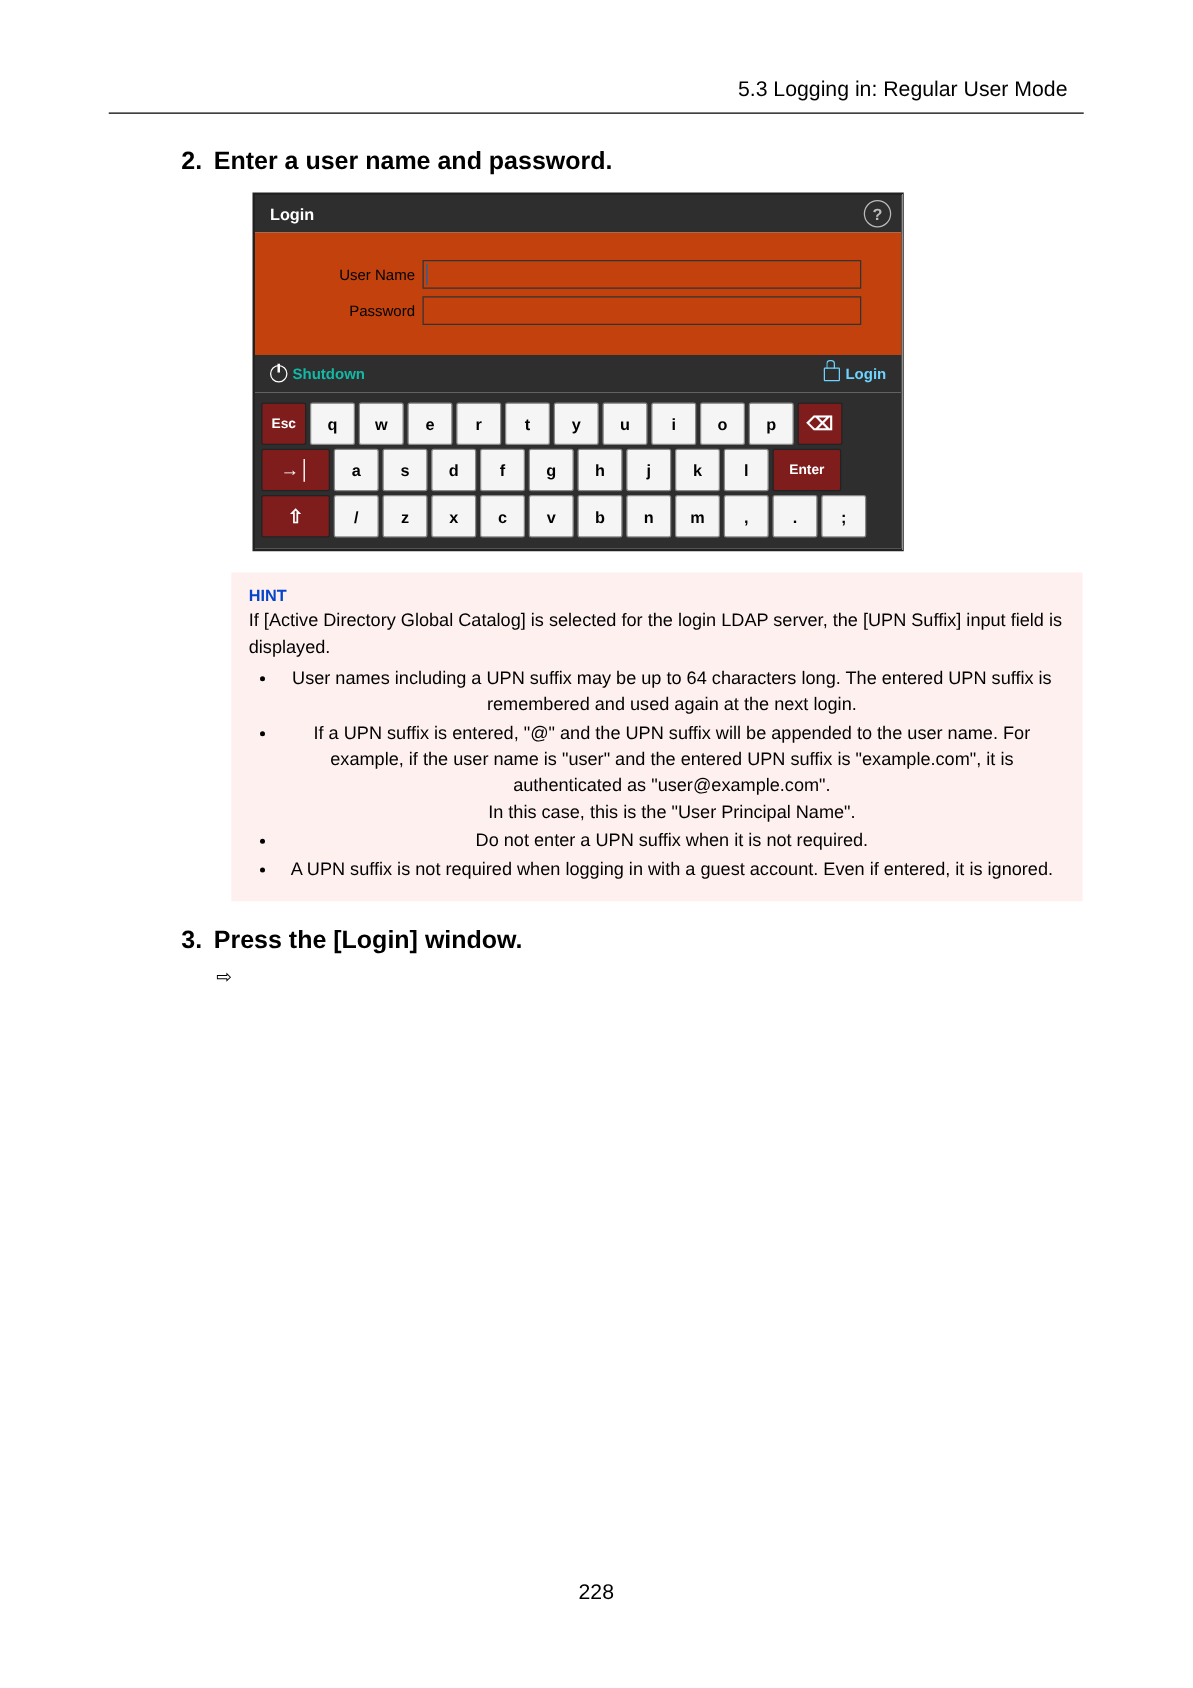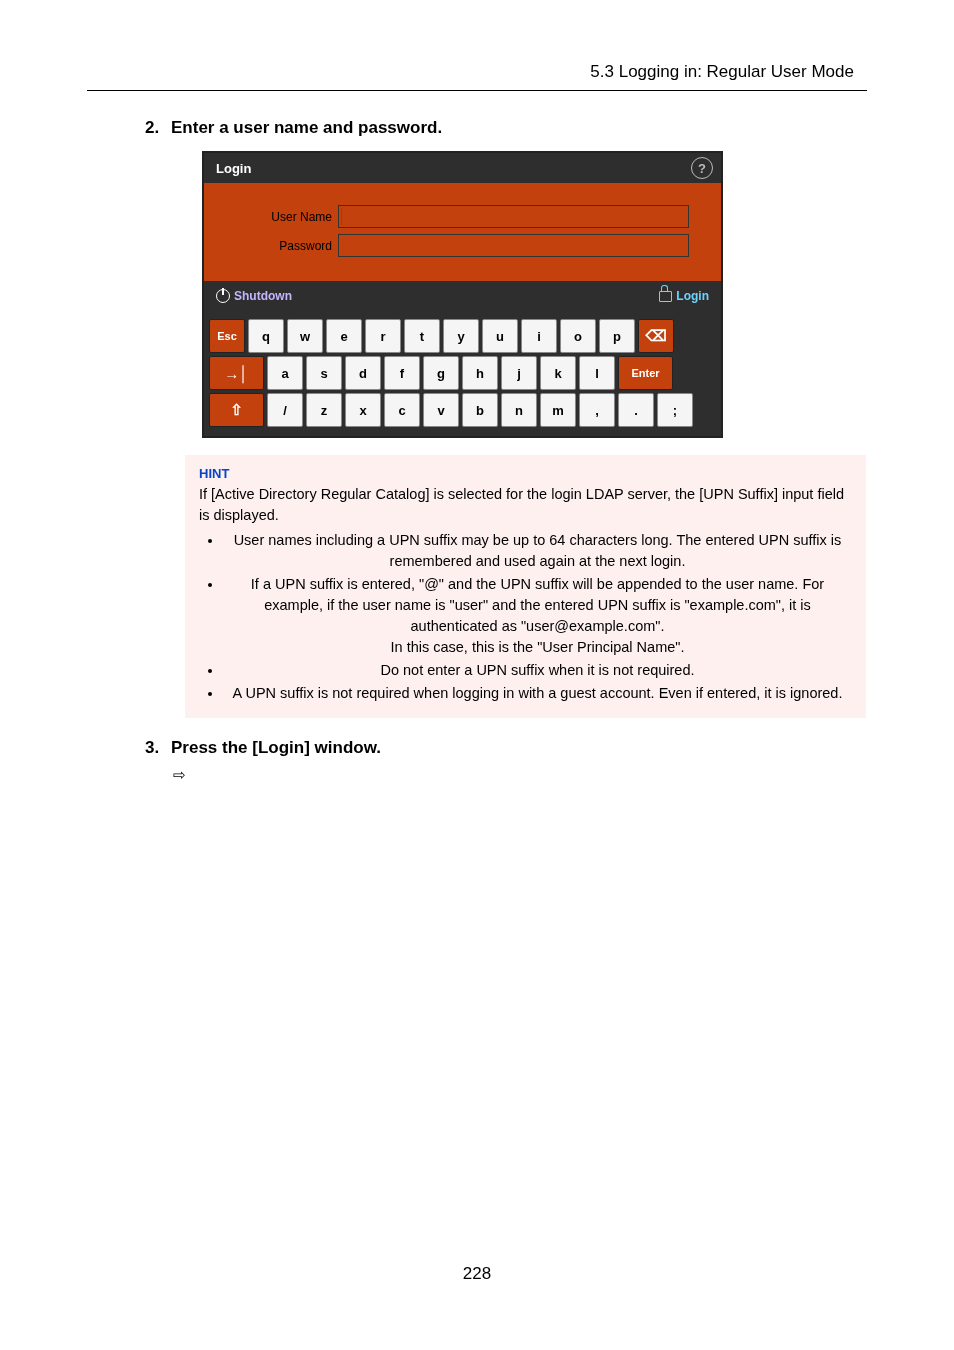--- a/index.html
+++ b/index.html
@@ -1,42 +1,42 @@
 <!DOCTYPE html>
 <html><head>
 <meta charset="utf-8">
 <style>
   html,body{margin:0;padding:0;background:#fff;}
   body{font-family:Arial,Helvetica,sans-serif;color:#000;font-size:15px;}
   .page{width:954px;height:1350px;margin:0 auto;position:relative;box-sizing:border-box;}
   .header-right{position:absolute;top:62px;right:100px;font-size:17px;}
   .hr-line{position:absolute;top:90px;left:87px;right:87px;border-top:1px solid #000;}
   .content{position:absolute;top:118px;left:145px;right:88px;}
-  .step-line{font-weight:bold;font-size:17px;}
+  .step-line{font-weight:bold;font-size:20px;}
   .step-num{display:inline-block;width:26px;}
   .login-shot{width:517px;margin:14px 0 0 58px;border:1px solid #222;box-shadow:0 0 0 1px #222;font-family:Arial,sans-serif;}
   .ls-titlebar{background:#2e2e2e;color:#fff;display:flex;align-items:center;justify-content:space-between;height:30px;padding:0 8px 0 12px;font-size:13px;font-weight:bold;}
   .help-icon{width:20px;height:20px;border:1.5px solid #bbb;border-radius:50%;display:flex;align-items:center;justify-content:center;font-size:13px;color:#bbb;}
   .ls-form{background:#c2410c;padding:16px 10px 18px 10px;}
   .form-row{display:flex;align-items:center;margin:6px 0;}
   .form-label{width:118px;text-align:right;font-size:12px;padding-right:6px;}
   .form-input{flex:1;height:21px;border:1px solid #333;margin-right:22px;position:relative;}
   .cursor-line{position:absolute;left:2px;top:2px;bottom:2px;width:1px;background:#16a;}
   .ls-bar{background:#2e2e2e;display:flex;justify-content:space-between;align-items:center;height:30px;padding:0 6px;}
-  .bar-btn{display:flex;align-items:center;color:#c4b5fd;font-size:12px;font-weight:bold;gap:4px;padding:3px 6px;}
+  .bar-btn{display:flex;align-items:center;color:#14b8a6;font-size:12px;font-weight:bold;gap:4px;padding:3px 6px;}
   .bar-btn.login{color:#6dd3ff;}
   .power-icon{width:12px;height:12px;border:1.5px solid #fff;border-radius:50%;position:relative;}
   .power-icon::after{content:"";position:absolute;top:-2px;left:5px;width:1.5px;height:7px;background:#fff;}
   .lock-icon{width:11px;height:9px;border:1.5px solid #6dd3ff;border-radius:1px;position:relative;}
   .lock-icon::before{content:"";position:absolute;top:-7px;left:1px;width:5px;height:6px;border:1.5px solid #6dd3ff;border-bottom:none;border-radius:3px 3px 0 0;}
   .kbd{background:#2e2e2e;padding:8px 5px 6px 5px;}
   .krow{display:flex;gap:3px;margin-bottom:3px;}
   .key{height:34px;display:flex;align-items:center;justify-content:center;font-size:13px;font-weight:bold;border-radius:2px;box-sizing:border-box;}
   .kw{background:#f5f5f5;border:1px solid #888;color:#000;}
-  .kd{background:#c2410c;color:#fff;border:1px solid #222;font-size:11px;}
+  .kd{background:#7f1d1d;color:#fff;border:1px solid #222;font-size:11px;}
   .kd.icon{font-size:15px;}
   .w1{width:36px;} .w15{width:55px;} .wspace{flex:1;}
   .arrow{font-size:16px;}
   
   .hint-box{margin:18px 0 0 40px;background:#fff0f0;padding:10px 14px 12px 14px;font-size:14.5px;line-height:1.45;}
   .hint-label{color:#0645c9;font-weight:bold;font-size:13px;}
   .hint-box ul{margin:4px 0 0 0;padding-left:24px;}
   .hint-box li{margin:2px 0;text-align:center;}
   .step3{margin-top:20px;}
   .result-line{margin:8px 0 0 28px;font-size:15px;display:flex;gap:6px;}
@@ -124,21 +124,21 @@
           <div class="key kw w1">m</div>
           <div class="key kw w1">,</div>
           <div class="key kw w1">.</div>
           <div class="key kw w1">;</div>
         </div>
       </div>
     </div>
 
     <div class="hint-box">
       <div class="hint-label">HINT</div>
-      <div>If [Active Directory Regular Catalog] is selected for the login LDAP server, the [UPN Suffix] input field is displayed.</div>
+      <div>If [Active Directory Global Catalog] is selected for the login LDAP server, the [UPN Suffix] input field is displayed.</div>
       <ul>
         <li>User names including a UPN suffix may be up to 64 characters long. The entered UPN suffix is remembered and used again at the next login.</li>
         <li style="white-space:pre-line;">If a UPN suffix is entered, "@" and the UPN suffix will be appended to the user name. For example, if the user name is "user" and the entered UPN suffix is "example.com", it is authenticated as "user@example.com".
 In this case, this is the "User Principal Name".</li>
         <li>Do not enter a UPN suffix when it is not required.</li>
         <li>A UPN suffix is not required when logging in with a guest account. Even if entered, it is ignored.</li>
       </ul>
     </div>
 
     <div class="step-line step3">

